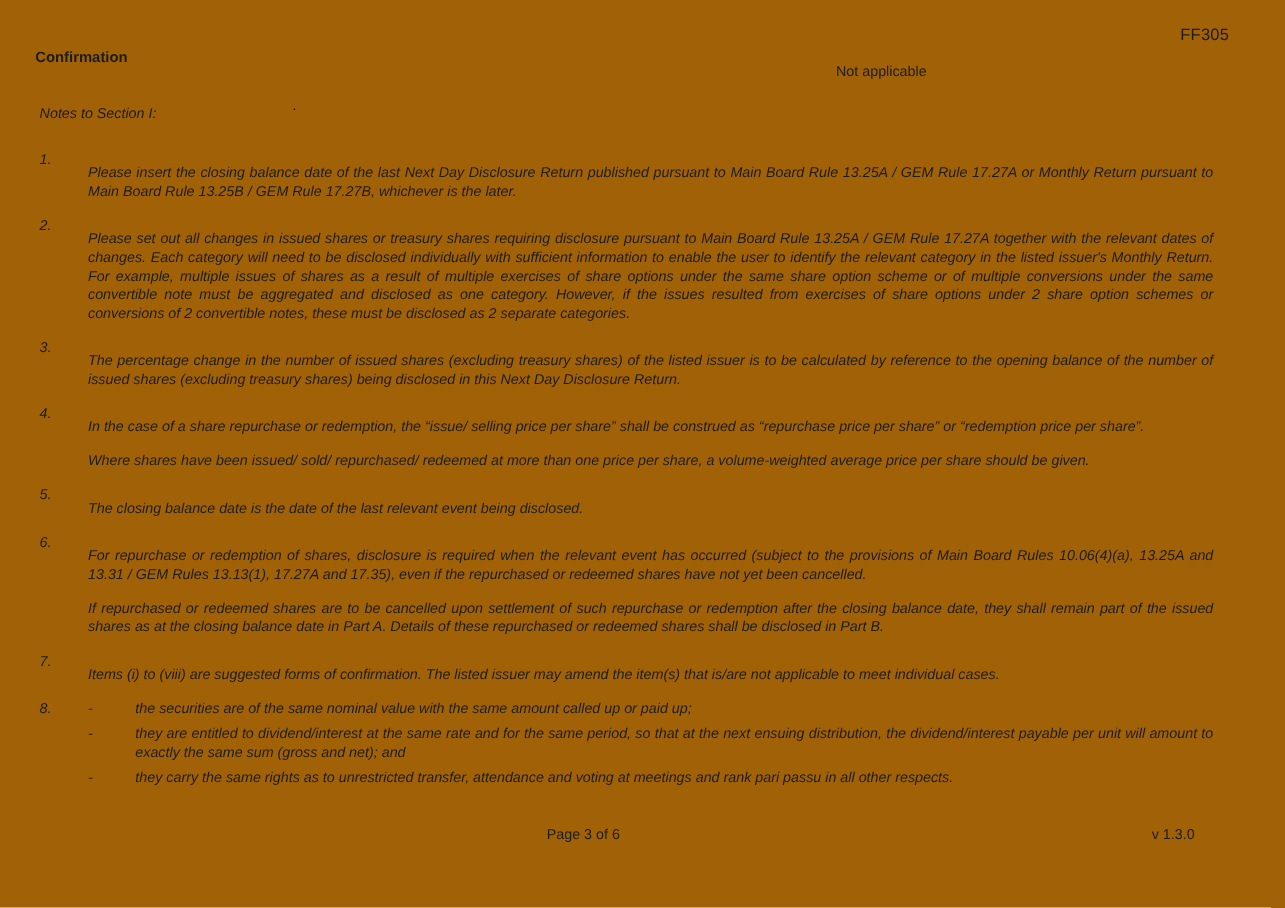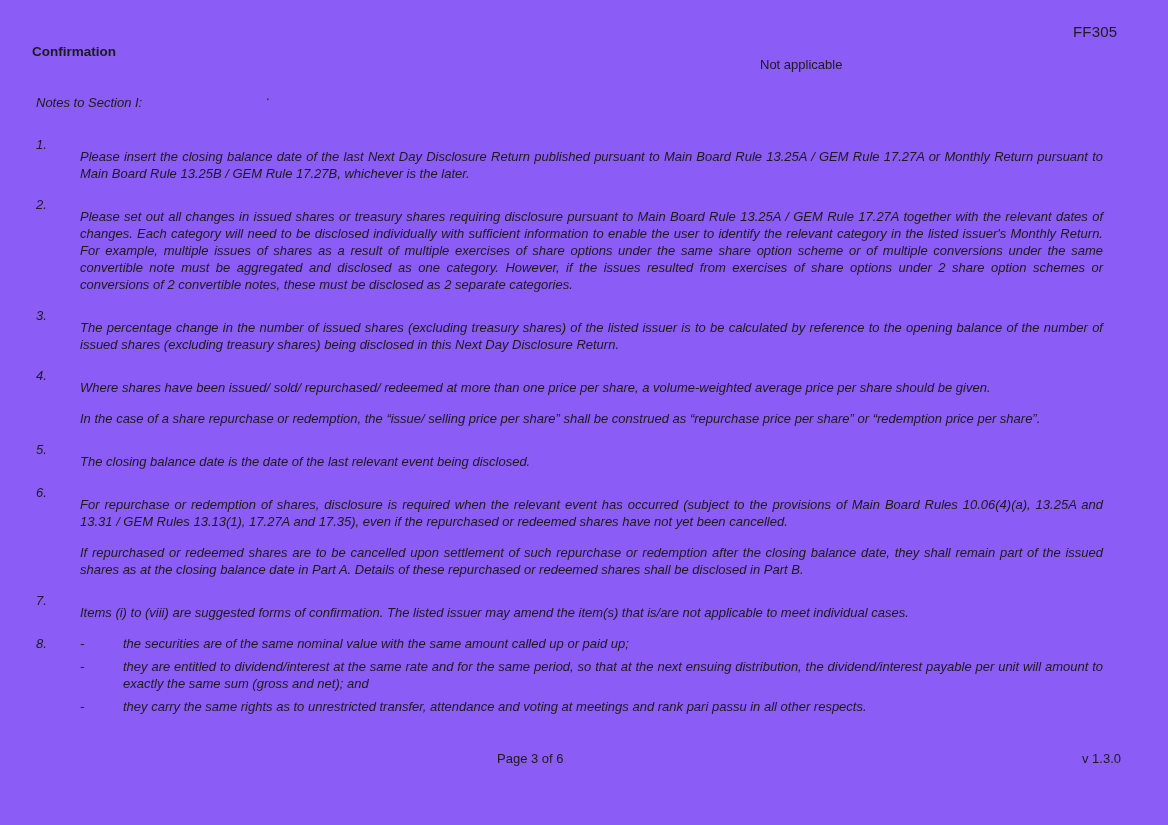--- a/index.html
+++ b/index.html
@@ -1,20 +1,20 @@
 <!DOCTYPE html>
 <html><head>
 <meta charset="utf-8">
 <style>
   html, body { margin: 0; padding: 0; background: #e8e8e8; }
   .page {
     position: relative;
     width: 1168px;
     height: 825px;
-    background: #8b5cf6;
+    background: #a16207;
     font-family: "Liberation Sans", sans-serif;
     color: #1c1c1c;
     overflow: hidden;
     margin: 0 auto;
   }
   .form-code {
     position: absolute;
     top: 23px;
     left: 1073px;
     font-size: 15px;
@@ -77,21 +77,20 @@
     position: absolute;
     top: 751px;
     left: 497px;
     font-size: 13px;
   }
   .footer-version {
     position: absolute;
     top: 751px;
     left: 1047px;
     font-size: 13px;
-    margin-left: 35px;
   }
 </style>
 </head>
 <body>
 
 <div class="page">
 
   <div class="form-code">FF305</div>
 
   <div class="confirmation-label">Confirmation</div>
@@ -120,22 +119,22 @@
     <div class="note">
       <div class="note-num">3.</div>
       <div class="note-body">
         <p class="note-para">The percentage change in the number of issued shares (excluding treasury shares) of the listed issuer is to be calculated by reference to the opening balance of the number of issued shares (excluding treasury shares) being disclosed in this Next Day Disclosure Return.</p>
       </div>
     </div>
 
     <div class="note">
       <div class="note-num">4.</div>
       <div class="note-body">
+        <p class="note-para">In the case of a share repurchase or redemption, the “issue/ selling price per share” shall be construed as “repurchase price per share” or “redemption price per share”.</p>
         <p class="note-para">Where shares have been issued/ sold/ repurchased/ redeemed at more than one price per share, a volume-weighted average price per share should be given.</p>
-        <p class="note-para">In the case of a share repurchase or redemption, the “issue/ selling price per share” shall be construed as “repurchase price per share” or “redemption price per share”.</p>
       </div>
     </div>
 
     <div class="note">
       <div class="note-num">5.</div>
       <div class="note-body">
         <p class="note-para">The closing balance date is the date of the last relevant event being disclosed.</p>
       </div>
     </div>
 

